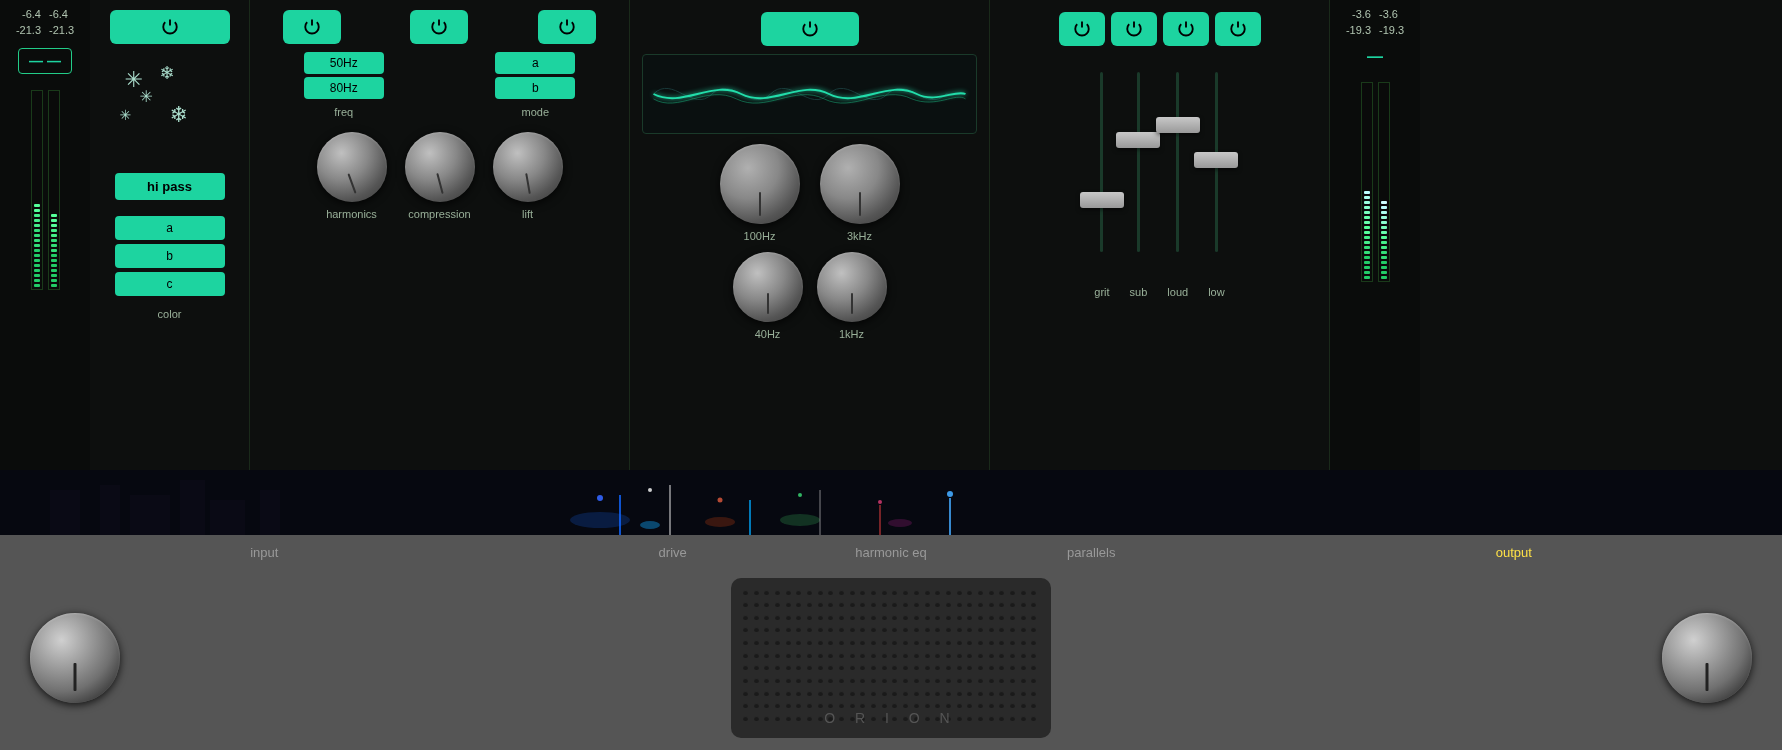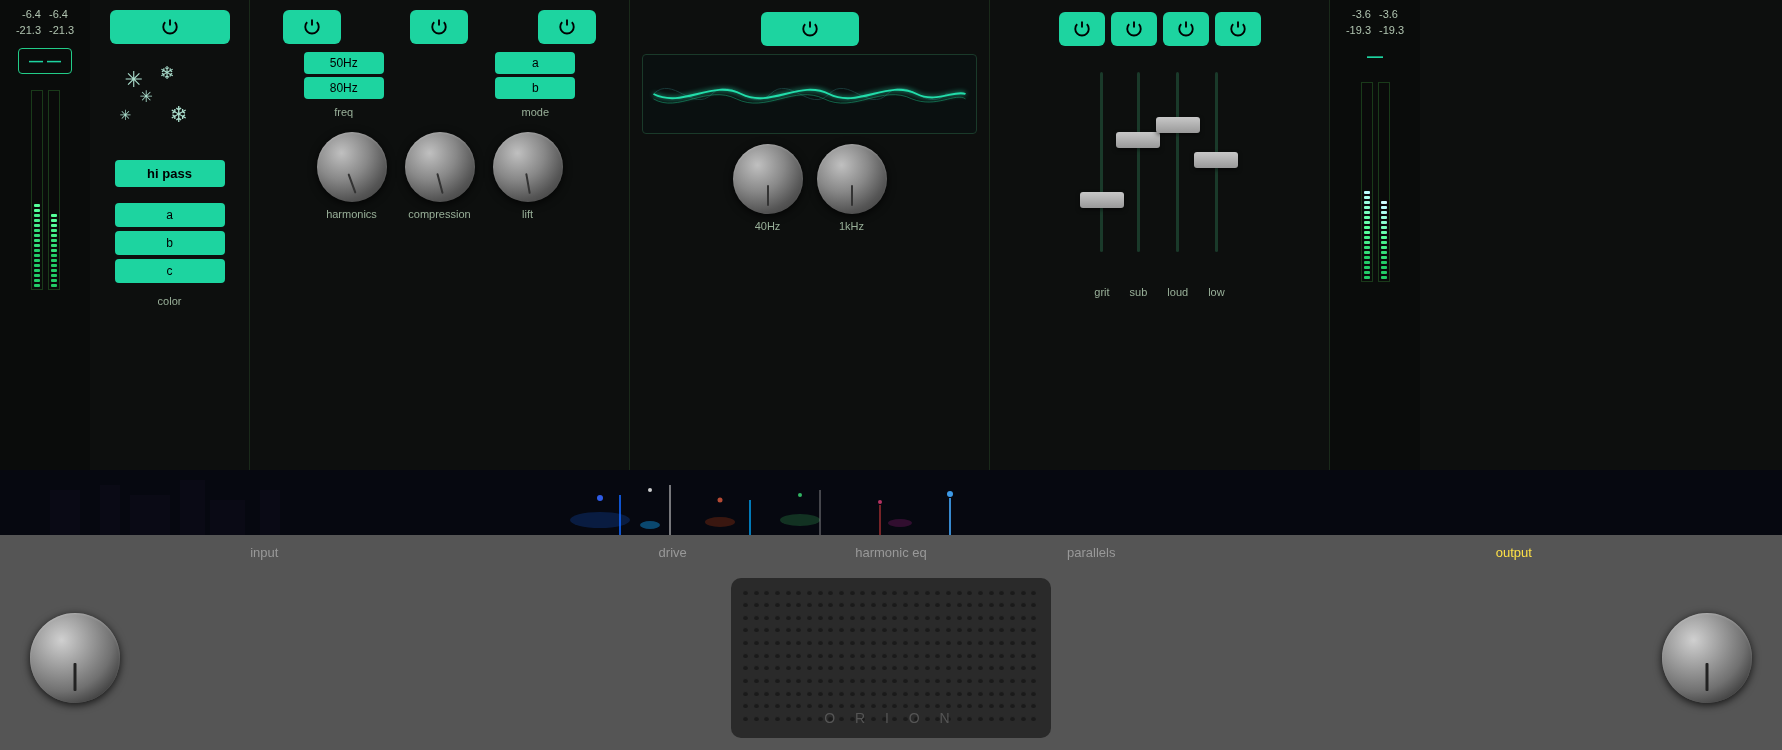--- a/index.html
+++ b/index.html
@@ -156,20 +156,21 @@
     .hipass-btn {
       background: #1dd4a0;
       border: none;
       border-radius: 4px;
       padding: 6px 18px;
       color: #000;
       font-size: 13px;
       font-weight: 600;
       cursor: pointer;
       width: 110px;
+      margin-top: 13px;
     }
 
     
     .color-selector {
       display: flex;
       flex-direction: column;
       gap: 2px;
       margin-top: 8px;
     }
 
@@ -477,20 +478,34 @@
         <svg viewBox="0 0 320 80" width="100%" height="100%">
 
           <path d="M0 40 C 20 20, 40 60, 60 40 C 80 20, 100 60, 120 40 C 140 20, 160 60, 180 40 C 200 20, 220 60, 240 40 C 260 20, 280 60, 300 40 L 320 40" fill="none" stroke="#1a3a3a" stroke-width="1"></path>
 
           <path d="M0 40 C 30 55, 60 25, 90 40 C 120 55, 150 25, 180 40 C 210 55, 240 25, 270 40 C 290 50, 310 35, 320 40" class="glowing-line" stroke-width="2.5"></path>
 
           <path d="M0 45 C 25 60, 55 30, 85 45 C 115 60, 145 30, 175 45 C 205 60, 235 30, 265 45 C 290 55, 310 38, 320 45" fill="none" stroke="#1aaa7788" stroke-width="1"></path>
         </svg>
       </div>
 
+      <div style="display:flex; gap:20px; justify-content:center; margin-top:10px;">
+        <div class="knob-container">
+          <div class="knob knob-lg" style="background:radial-gradient(circle at 35% 30%, #b0b0b0, #888 40%, #555 70%, #333);">
+            <div class="knob-indicator"></div>
+          </div>
+          <span class="knob-label">100Hz</span>
+        </div>
+        <div class="knob-container">
+          <div class="knob knob-lg" style="background:radial-gradient(circle at 35% 30%, #b0b0b0, #888 40%, #555 70%, #333);">
+            <div class="knob-indicator"></div>
+          </div>
+          <span class="knob-label">3kHz</span>
+        </div>
+      </div>
 
       <div style="display:flex; gap:14px; justify-content:center; margin-top:10px;">
         <div class="knob-container">
           <div class="knob knob-md">
             <div class="knob-indicator"></div>
           </div>
           <span class="knob-label">40Hz</span>
         </div>
         <div class="knob-container">
           <div class="knob knob-md">

